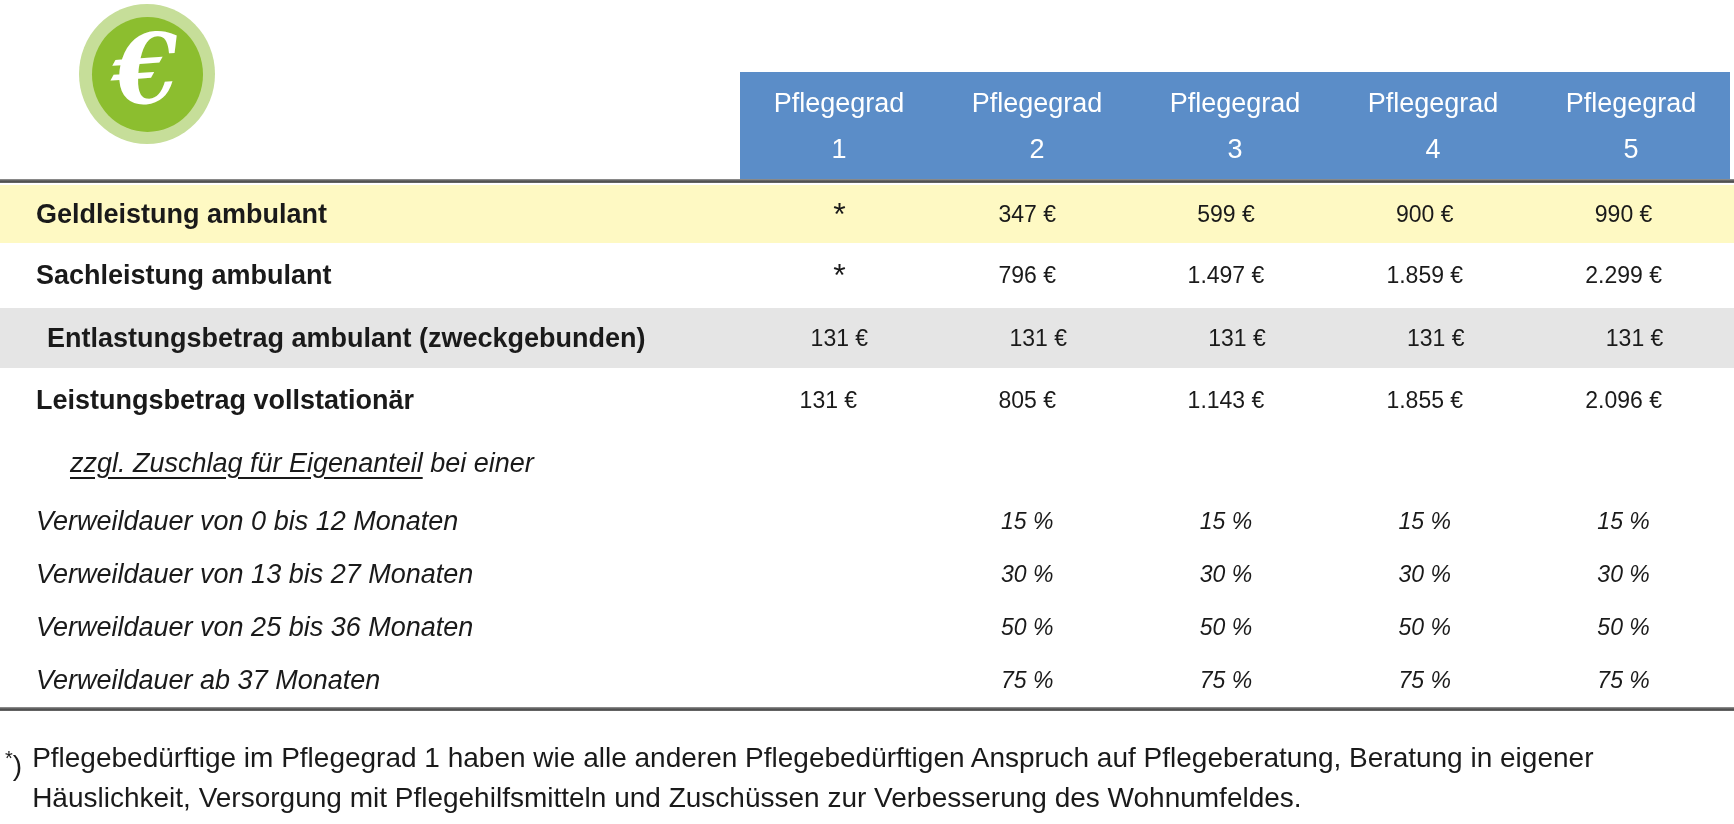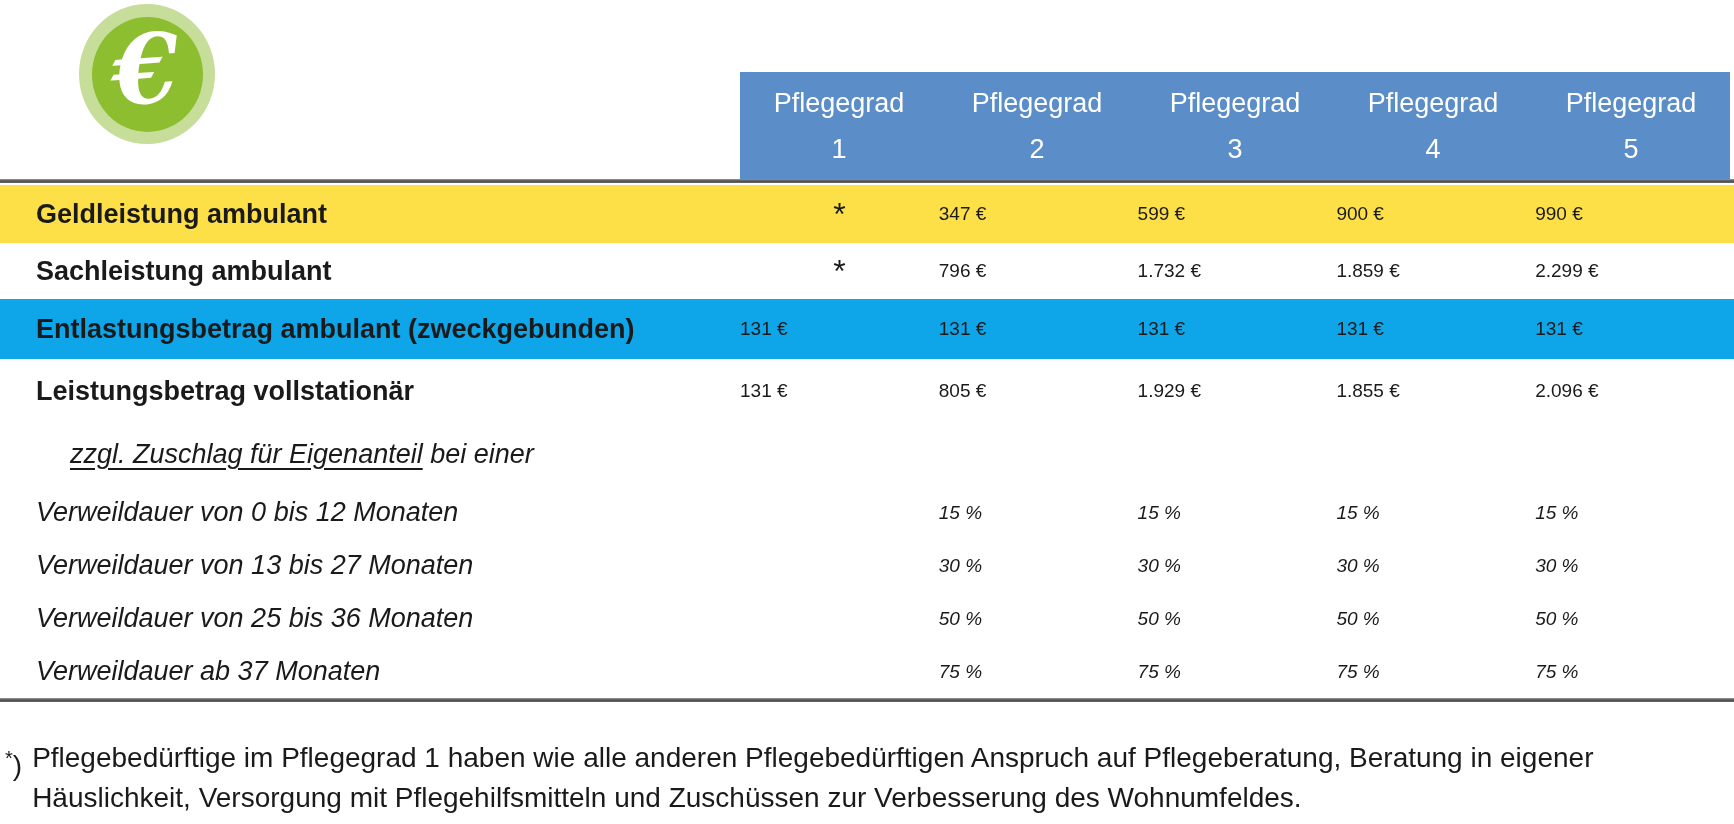--- a/index.html
+++ b/index.html
@@ -26,34 +26,34 @@
     margin-left:740px;width:990px;height:107px;background:#5b8dc8;
     display:grid;grid-template-columns:repeat(5,1fr);
   }
   .hcell{
     color:#ffffff;text-align:center;font-size:27px;line-height:34px;
     display:flex;flex-direction:column;justify-content:center;gap:12px;
   }
   .rule{height:4px;background:linear-gradient(to bottom,#9b9b9b 0%,#4c4c4c 55%,#6b6b6b 100%);}
   .spacer{height:2px;}
   .row{display:grid;grid-template-columns:740px repeat(5,198.8px);align-items:center;}
-  .tbody .row:nth-child(1){height:58px;background:#fde047;}
-  .tbody .row:nth-child(2){height:56px;}
-  .tbody .row:nth-child(3){height:60px;background:#0ea5e9;}
+  .tbody .row:nth-child(1){height:58px;background:#fef9c3;}
+  .tbody .row:nth-child(2){height:65px;}
+  .tbody .row:nth-child(3){height:60px;background:#e5e5e5;padding-left:11px;}
   .tbody .row:nth-child(4){height:64px;}
   .tbody .row:nth-child(5){height:63px;}
   .tbody .row:nth-child(6),
   .tbody .row:nth-child(7),
   .tbody .row:nth-child(8),
   .tbody .row:nth-child(9){height:53px;}
   .lbl{font-weight:bold;font-size:27px;padding-left:36px;white-space:nowrap;}
   .sub .lbl{font-weight:normal;font-style:italic;}
   .row-zzgl .lbl{padding-left:70px;}
   .u{text-decoration:underline;text-underline-offset:5px;}
-  .val{text-align:left;padding-right:22px;font-size:19px;white-space:nowrap;}
+  .val{text-align:center;padding-right:22px;font-size:23px;white-space:nowrap;}
   .sub .val{font-style:italic;}
   .val.center{text-align:center;padding-right:0;font-size:32px;}
   
   .footnote{
     position:absolute;left:5px;top:738px;display:flex;align-items:flex-start;
     font-size:28px;line-height:40px;
   }
   .fn-marker{white-space:nowrap;margin-right:10px;}
   .fn-marker sup{font-size:20px;}
   .fn-text div{white-space:nowrap;}
@@ -105,39 +105,39 @@
         <div class="val">347 €</div>
         <div class="val">599 €</div>
         <div class="val">900 €</div>
         <div class="val">990 €</div>
       </div>
 
       <div class="row">
         <div class="lbl">Sachleistung ambulant</div>
         <div class="val center">*</div>
         <div class="val">796 €</div>
-        <div class="val">1.732 €</div>
+        <div class="val">1.497 €</div>
         <div class="val">1.859 €</div>
         <div class="val">2.299 €</div>
       </div>
 
       <div class="row">
         <div class="lbl">Entlastungsbetrag ambulant (zweckgebunden)</div>
         <div class="val">131 €</div>
         <div class="val">131 €</div>
         <div class="val">131 €</div>
         <div class="val">131 €</div>
         <div class="val">131 €</div>
       </div>
 
       <div class="row">
         <div class="lbl">Leistungsbetrag vollstationär</div>
         <div class="val">131 €</div>
         <div class="val">805 €</div>
-        <div class="val">1.929 €</div>
+        <div class="val">1.143 €</div>
         <div class="val">1.855 €</div>
         <div class="val">2.096 €</div>
       </div>
 
       <div class="row sub row-zzgl">
         <div class="lbl">
           <span class="u">zzgl. Zuschlag für Eigenanteil</span><span> bei einer</span>
         </div>
         <div class="val"></div>
         <div class="val"></div>

